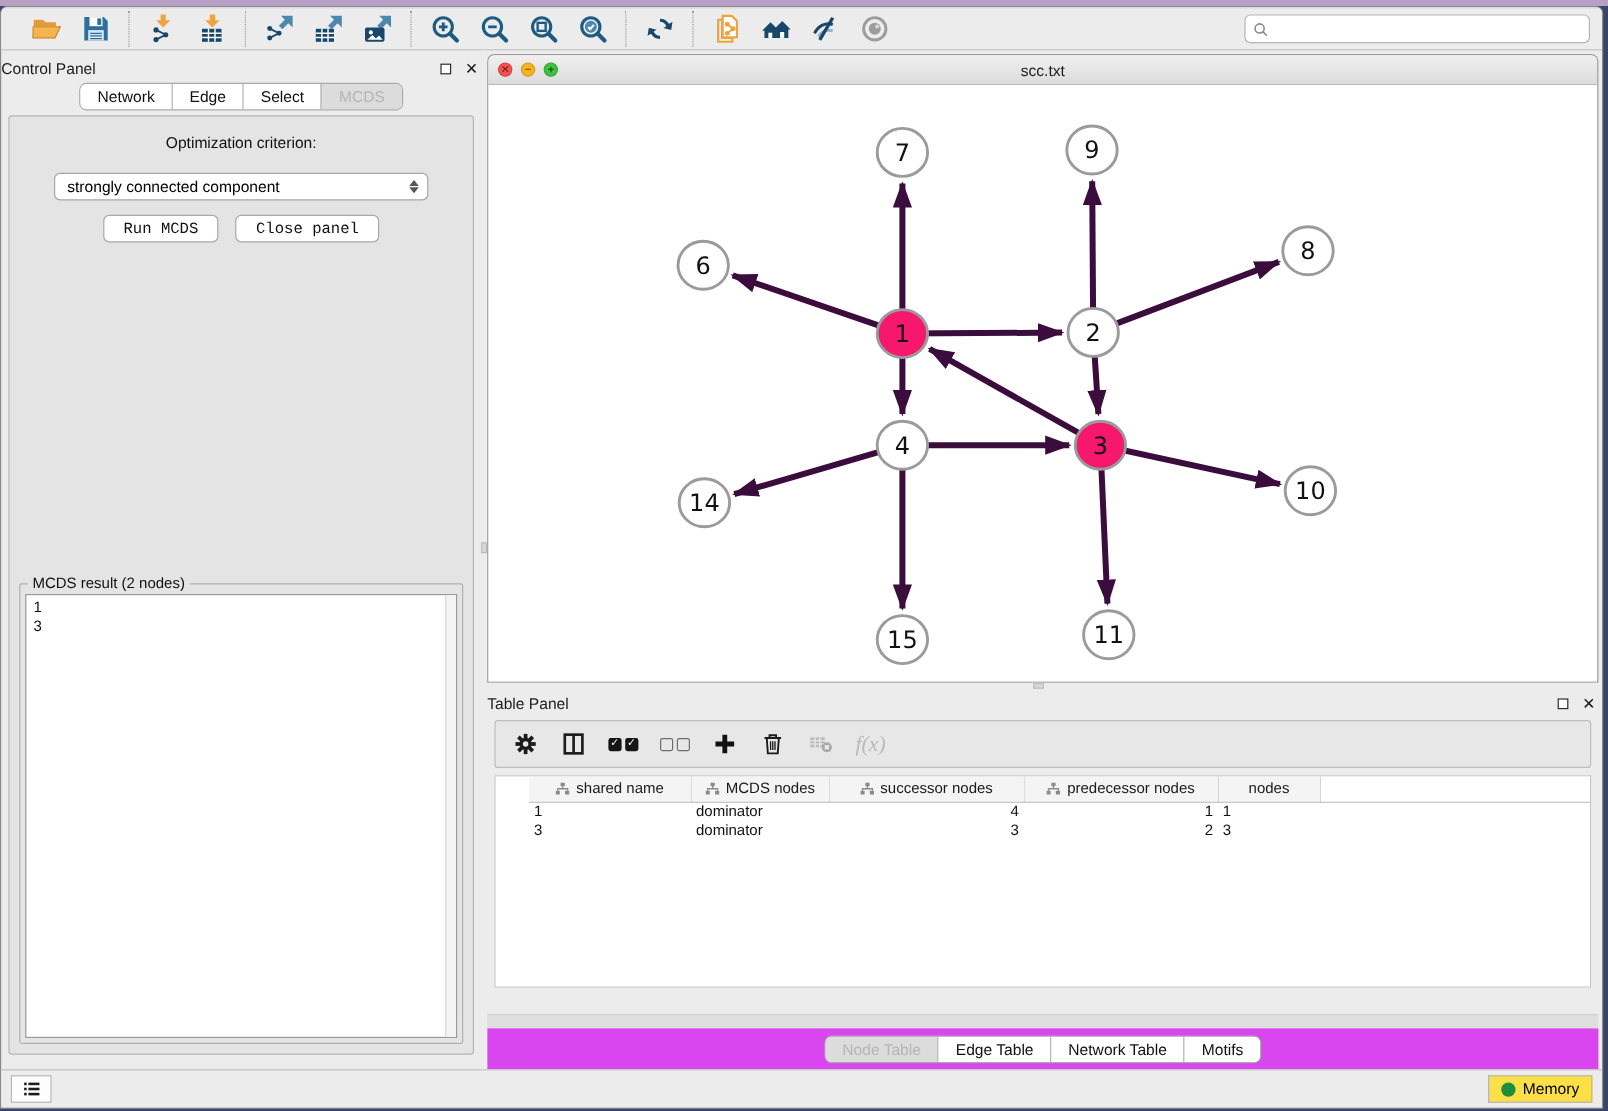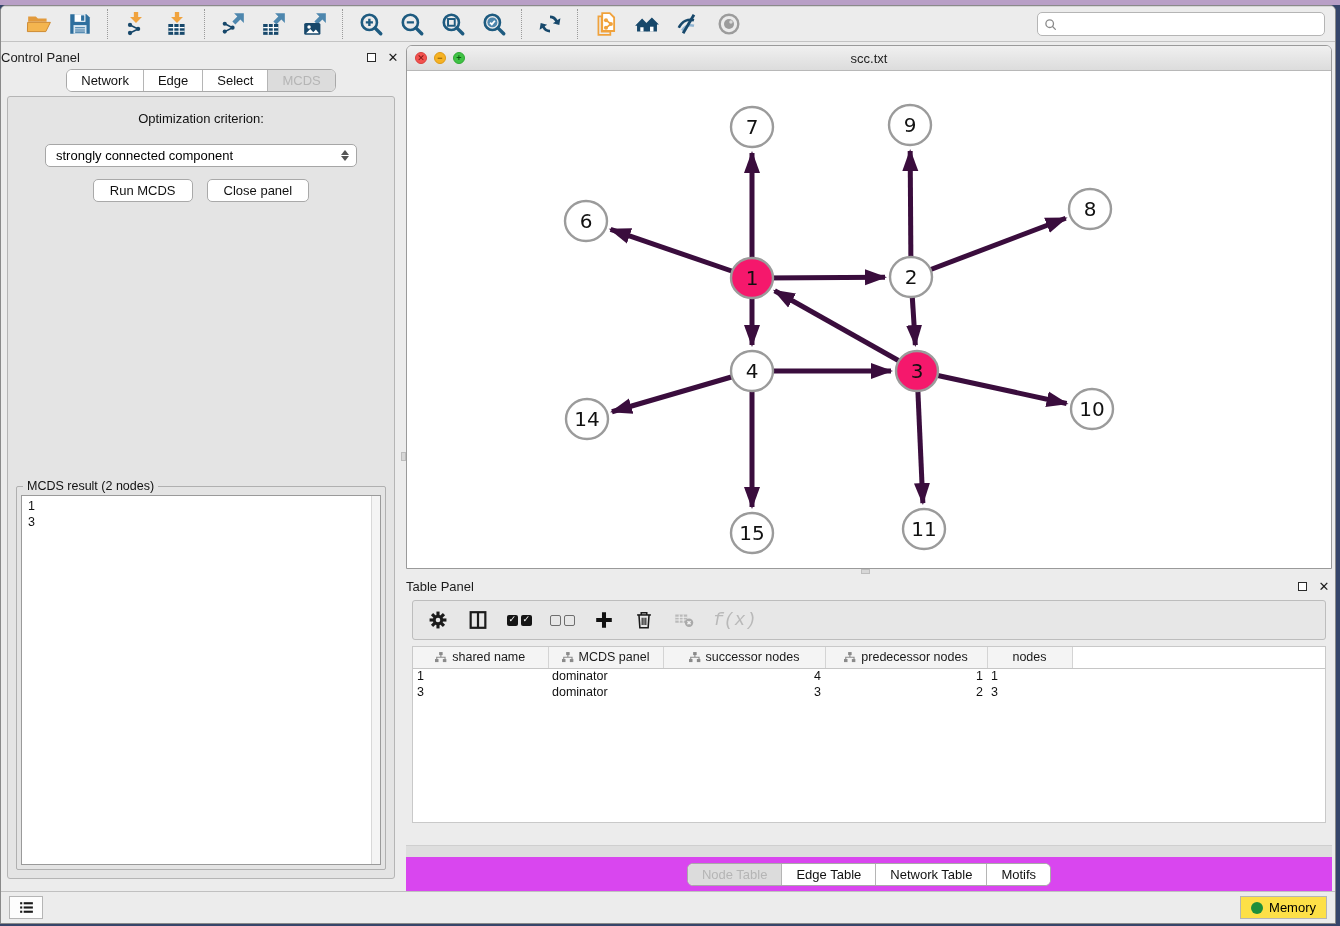--- a/index.html
+++ b/index.html
@@ -56,21 +56,21 @@
   .opt-label { text-align:center; font-size:13px; color:#111; margin-bottom:18px; }
   .dropdown { width:312px; height:23px; margin:0 auto; background:#fff; border:1px solid #a6a6a6; border-radius:5px;
               display:flex; align-items:center; padding:0 4px 0 10px; font-size:13px; cursor:pointer; }
   .dropdown .val { flex:1; }
   .stepper { display:flex; flex-direction:column; align-items:center; justify-content:center; gap:1px; width:14px; }
   .stepper i { width:0; height:0; border-left:4px solid transparent; border-right:4px solid transparent; }
   .stepper .up { border-bottom:5px solid #555; }
   .stepper .dn { border-top:5px solid #555; }
   .cp-buttons { display:flex; justify-content:center; gap:14px; margin-top:12px; }
   .btn { height:23px; padding:0 16px; background:#fff; border:1px solid #a9a9a9; border-radius:5px; font-size:13px;
-         font-family:Liberation Sans, sans-serif; cursor:pointer; color:#111; }
+         font-family:Liberation Mono, monospace; cursor:pointer; color:#111; }
   .cp-fill { flex:1; }
   .fieldset { border:1px solid #b0b0b0; border-radius:2px; margin:0 2px; position:relative; padding:8px 4px 4px 4px; height:384px; }
   .fieldset .legend { position:absolute; top:-8px; left:6px; background:#e4e4e4; padding:0 4px; font-size:12.5px; color:#111; }
   .result-box { width:100%; height:100%; background:#fff; border:1px solid #9a9a9a; display:flex; }
   .result-lines { flex:1; font-size:12.5px; color:#111; padding:2px 0 0 6px; line-height:16px; }
   .result-scroll { width:9px; background:#f4f4f4; border-left:1px solid #d8d8d8; }
 
   
   .net-window { height:524px; flex:none; border:1px solid #9a9a9a; border-radius:6px 6px 0 0; display:flex;
                 flex-direction:column; overflow:hidden; background:#fff; position:relative; }
@@ -92,22 +92,22 @@
   .table-panel { flex:1; display:flex; flex-direction:column; min-height:0; }
   .tp-toolbar { height:40px; margin:2px 6px 4px 6px; border:1px solid #bdbdbd; border-radius:3px; background:#e7e7e7;
                 display:flex; align-items:center; gap:18px; padding:0 14px; }
   .tp-btn { display:flex; align-items:center; justify-content:center; height:24px; cursor:pointer; }
   .tp-btn svg { width:22px; height:22px; }
   .cb-pair { display:flex; gap:3px; }
   .cb { width:11px; height:11px; border-radius:2px; }
   .cb.checked { background:#151515; position:relative; }
   .cb.checked::after { content:"✓"; position:absolute; left:1.5px; top:-1px; color:#fff; font-size:9px; font-weight:bold; }
   .cb.un { border:1.6px solid #6e6e6e; background:transparent; }
-  .fx { font-family:Liberation Mono, monospace; font-style:italic; color:#b9b9b9; font-size:18px; }
-  .tbl-wrap { margin:2px 6px 16px 6px; background:#fff; border:1px solid #c9c9c9; flex:1; min-height:0; overflow:hidden; }
+  .fx { font-family:Liberation Serif, serif; font-style:italic; color:#b9b9b9; font-size:18px; }
+  .tbl-wrap { margin:2px 6px 16px 6px; background:#fff; border:1px solid #c9c9c9; flex:1; min-height:0; overflow:hidden;padding-left:28px; }
   table.data { border-collapse:collapse; table-layout:fixed; width:100%; }
   table.data th { height:21px; background:#f4f4f4; border-right:1px solid #d4d4d4; border-bottom:1px solid #c6c6c6;
                   font-weight:normal; font-size:12.5px; color:#1a1a1a; position:relative; }
   table.data th .th-inner { display:flex; align-items:center; justify-content:center; gap:5px; }
   table.data th.filler { background:#fff; border-right:none; }
   table.data td { height:16px; font-size:12.5px; color:#111; padding:0 4px; white-space:nowrap; overflow:hidden; }
   td.al { text-align:left; padding-left:8px; }
   td.ar { text-align:right; padding-right:14px; }
   .tp-gray { height:12px; background:#dedede; margin:6px 0 0 0; border-top:1px solid #cfcfcf; }
   .tp-tabs { height:34px; display:flex; align-items:center; justify-content:center; background:#d946ef; }
@@ -544,21 +544,21 @@
                   <th>
                     <span class="th-inner">
                       <svg width="12" height="11" viewBox="0 0 11 10">
                         <g fill="#8a8a8a">
                           <rect x="3.8" y="0" width="3.2" height="2.8"></rect>
                           <rect x="0" y="6.4" width="3.2" height="2.8"></rect>
                           <rect x="7.2" y="6.4" width="3.2" height="2.8"></rect>
                         </g>
                         <path stroke="#8a8a8a" fill="none" d="M5.4 2.8v2M1.6 6.4V4.8h7.6v1.6"></path>
                       </svg>
-                      <span>MCDS panel</span>
+                      <span>MCDS nodes</span>
                     </span>
                   </th>
                   <th>
                     <span class="th-inner">
                       <svg width="12" height="11" viewBox="0 0 11 10">
                         <g fill="#8a8a8a">
                           <rect x="3.8" y="0" width="3.2" height="2.8"></rect>
                           <rect x="0" y="6.4" width="3.2" height="2.8"></rect>
                           <rect x="7.2" y="6.4" width="3.2" height="2.8"></rect>
                         </g>

